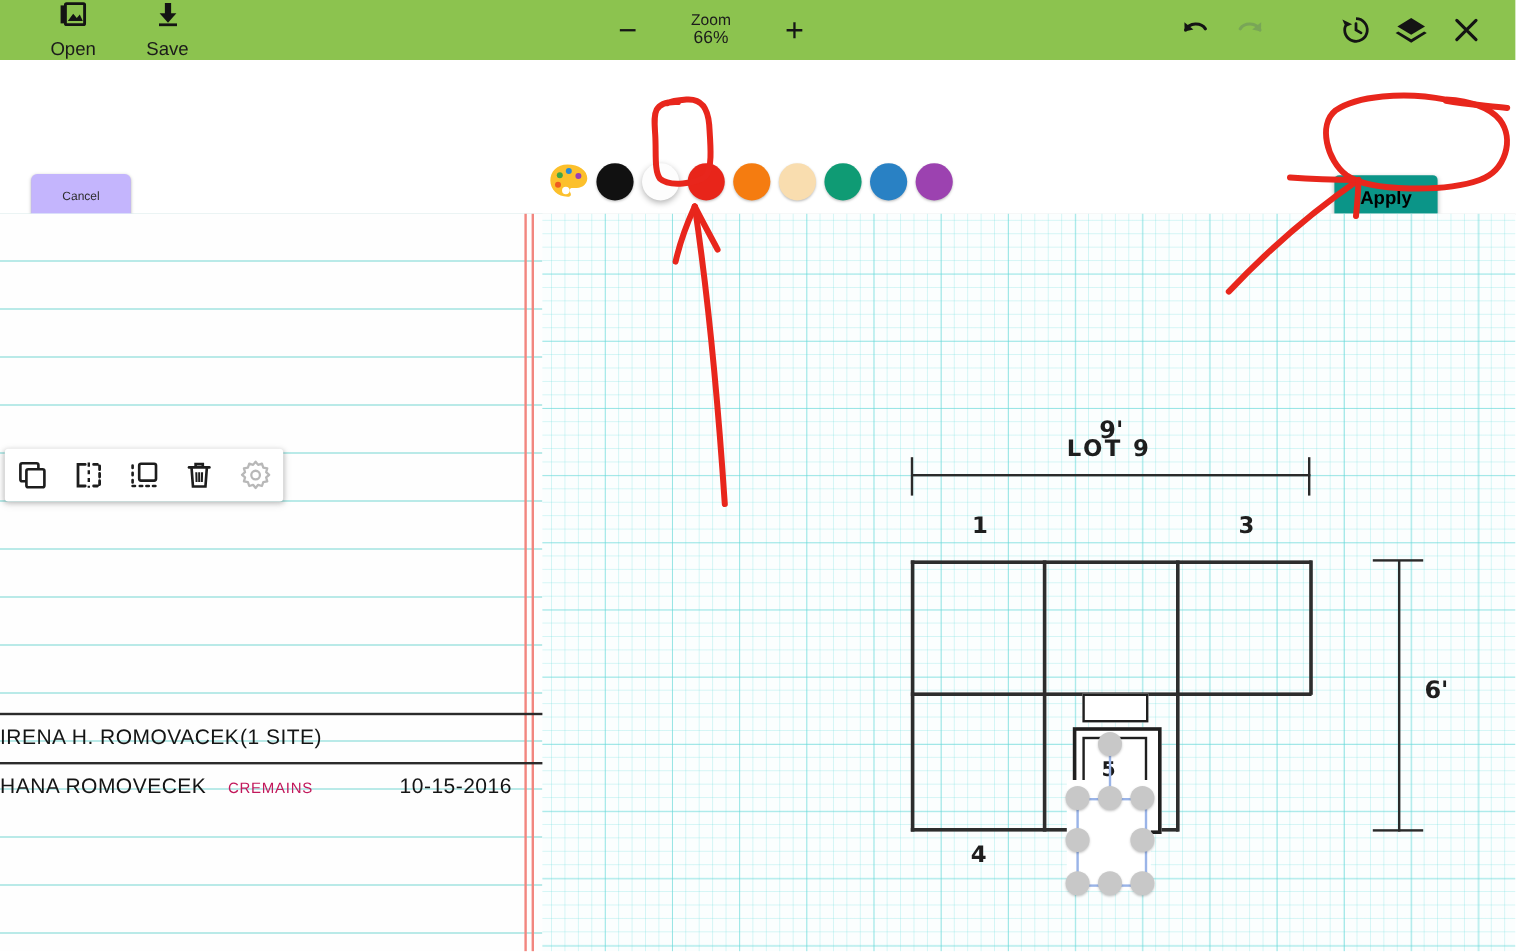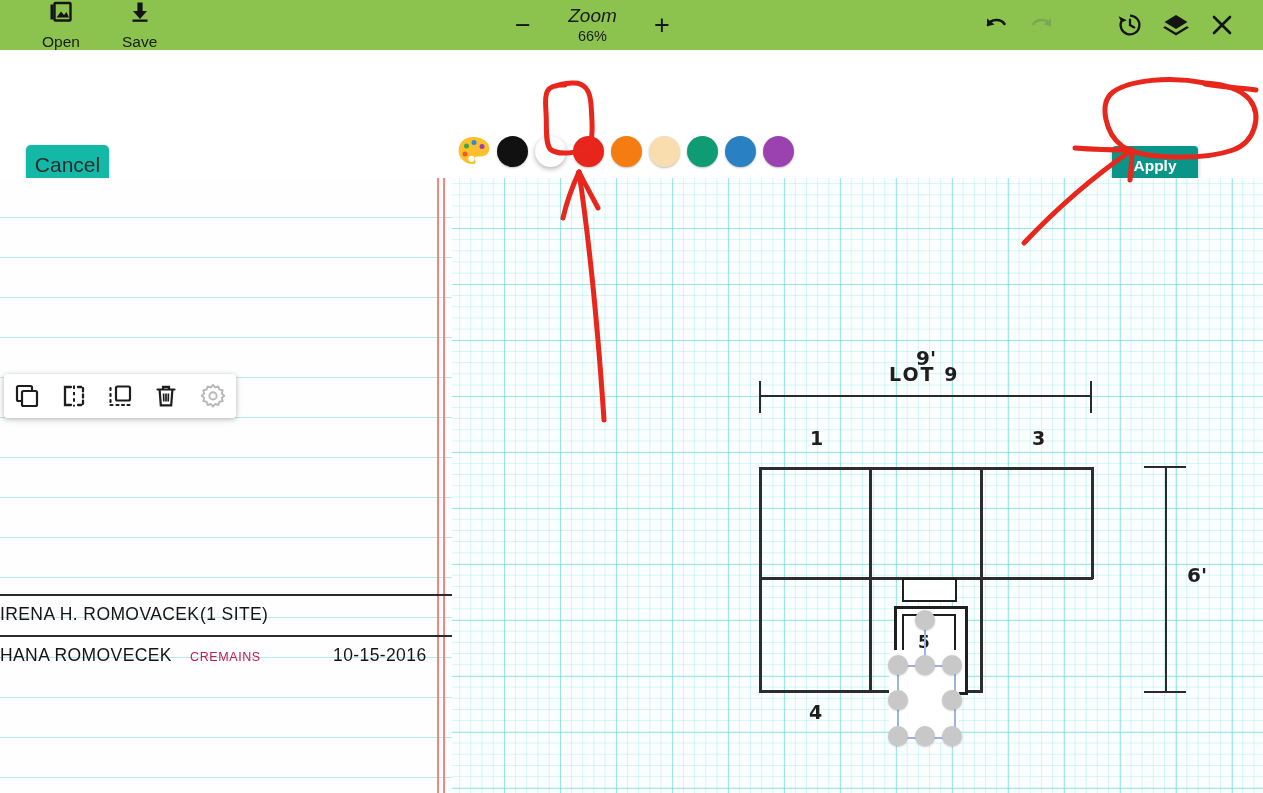--- a/index.html
+++ b/index.html
@@ -28,47 +28,47 @@
 
   .zoom-group{
     position:absolute;left:510px;top:0;width:165px;height:50px;
     display:flex;align-items:center;justify-content:space-between;
   }
   .zoom-sign{
     font-size:27px;line-height:1;color:#161616;cursor:pointer;
     width:26px;text-align:center;font-weight:400;
   }
   .zoom-text{text-align:center;color:#1b1b1b;line-height:1.18;}
-  .zoom-text .z1{font-size:19px;display:block;font-style:italic;}
+  .zoom-text .z1{font-size:13px;display:block;}
   .zoom-text .z2{font-size:14.5px;display:block;}
 
   .right-icons{
     position:absolute;right:0;top:0;height:50px;display:flex;align-items:center;
   }
   .ricon{width:46px;height:50px;display:flex;align-items:center;justify-content:center;cursor:pointer;}
   .ricon.disabled{cursor:default;}
   .gap-lg{width:42px;}
 
   
   .optionbar{
     position:absolute;left:0;top:50px;width:1263px;height:128px;
     background:#ffffff;border-bottom:1px solid #d8d8d8;
   }
   .cancel-btn{
     position:absolute;left:26px;top:95px;
-    width:83px;height:39px;border-radius:5px;background:#14b8a6;
+    width:83px;height:39px;border-radius:5px;background:#c4b5fd;
     border:0;box-shadow:0 1px 3px rgba(0,0,0,.26),0 1px 1px rgba(0,0,0,.10);
-    font-family:"Liberation Sans",sans-serif;font-size:21px;color:#2d2d2d;
+    font-family:"Liberation Sans",sans-serif;font-size:10px;color:#2d2d2d;
     cursor:pointer;
   }
   .apply-btn{
     position:absolute;left:1155px;top:96px;transform:translateX(-50%);
     width:86px;height:39px;border-radius:4px;background:#0b9588;
     border:0;box-shadow:0 2px 4px rgba(0,0,0,.28);
-    font-family:"Liberation Sans",sans-serif;font-size:15.5px;font-weight:bold;color:#ffffff;
+    font-family:"Liberation Sans",sans-serif;font-size:15.5px;font-weight:bold;color:#000000;
     cursor:pointer;
   }
 
   .swatch-row{
     position:absolute;left:455px;top:85px;display:flex;align-items:center;gap:0;
   }
   .sw-slot{width:38px;display:flex;align-items:center;justify-content:center;}
   .swatch{
     width:31px;height:31px;border-radius:50%;cursor:pointer;
     box-shadow:0 1px 2px rgba(0,0,0,.25);

